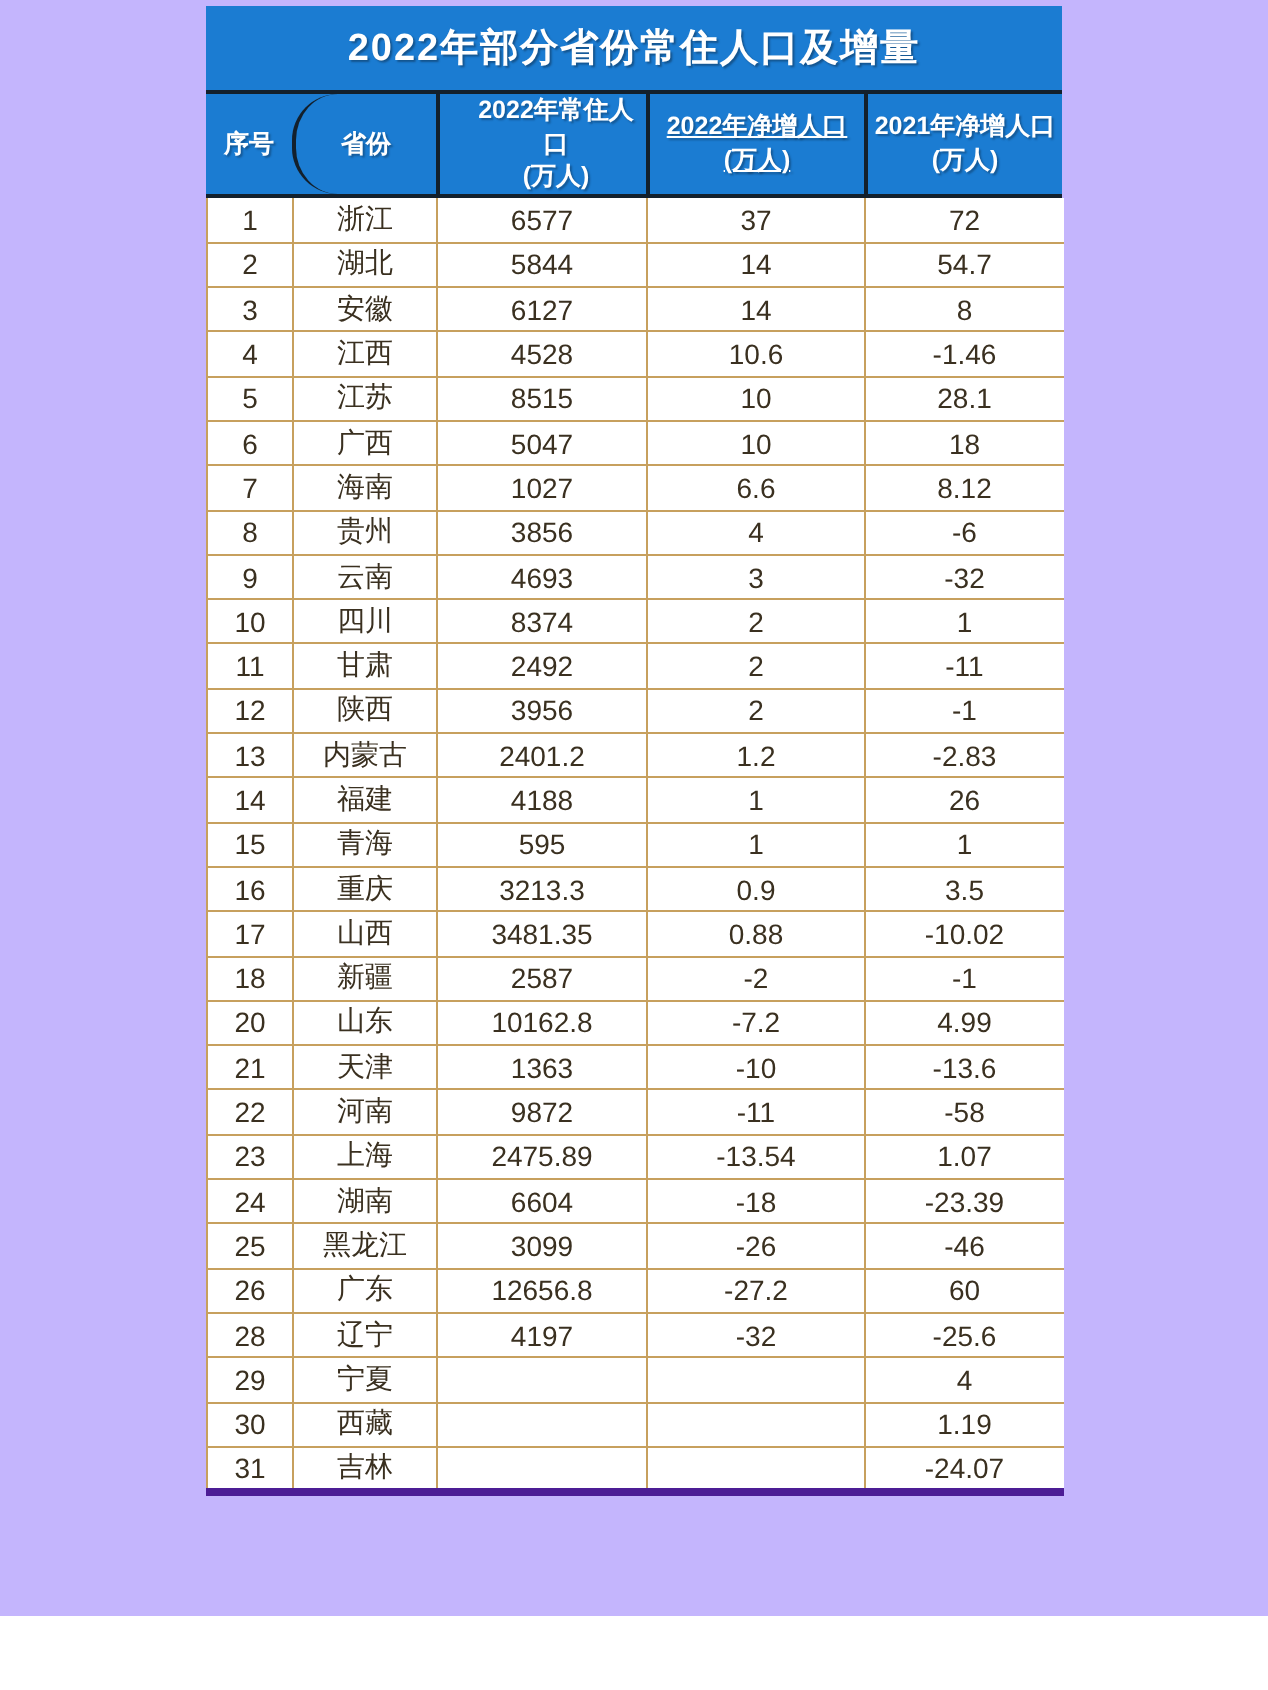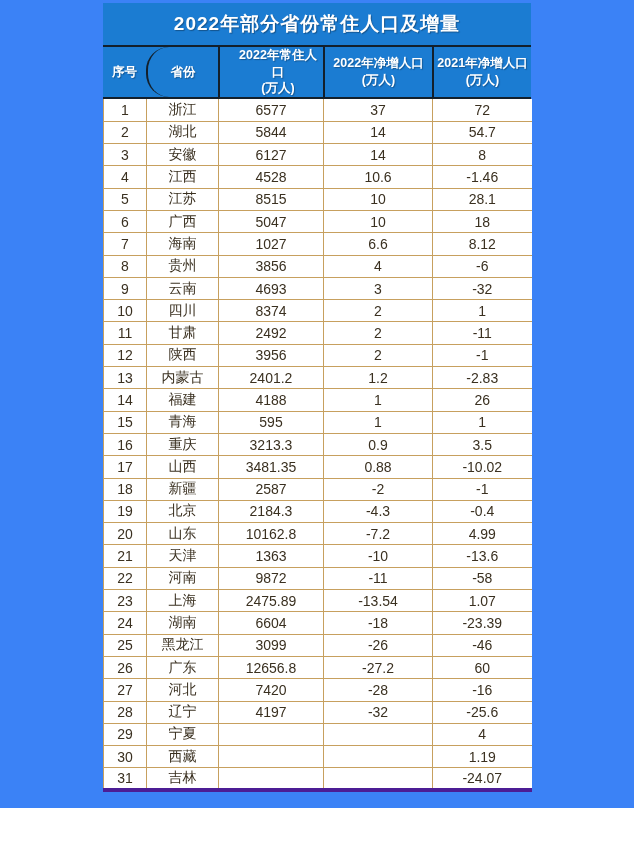--- a/index.html
+++ b/index.html
@@ -5,21 +5,21 @@
   * { margin: 0; padding: 0; box-sizing: border-box; }
   html, body {
     width: 634px; height: 845px;
     background: #ffffff;
     font-family: "Liberation Sans", "DejaVu Sans", sans-serif;
     overflow: hidden;
   }
   .stage {
     position: relative;
     width: 634px; height: 808px;
-    background: #3b82f6;
+    background: #c4b5fd;
   }
   .table-wrap {
     position: absolute;
     left: 103px; top: 3px;
     width: 428px;
   }
   
   .title-bar {
     width: 428px; height: 44px;
     background: #1b7cd2;
@@ -48,21 +48,21 @@
     font-weight: bold;
     font-size: 12.5px;
     line-height: 1.35;
     white-space: pre-line;
     text-shadow: 1px 1px 1px rgba(10,35,60,0.4);
   }
   .header-cell + .header-cell { border-left: 2px solid #13202c; }
   .hc-0 { width: 43px; font-family: Liberation Serif, serif; }
   .hc-1 { width: 72px; border-radius: 23px; }
   .hc-2 { width: 105px; padding-left: 13px; }
-  .hc-3 { width: 109px; }
+  .hc-3 { width: 109px; text-decoration: underline; }
   .hc-4 { width: 99px; }
   
   table.body-table {
     width: 428px;
     border-collapse: collapse;
     table-layout: fixed;
     background: #ffffff;
   }
   table.body-table td {
     height: 22.3px;
@@ -229,27 +229,20 @@
             <td>-10.02</td>
           </tr>
           <tr>
             <td>18</td>
             <td>新疆</td>
             <td>2587</td>
             <td>-2</td>
             <td>-1</td>
           </tr>
           <tr>
-            <td>19</td>
-            <td>北京</td>
-            <td>2184.3</td>
-            <td>-4.3</td>
-            <td>-0.4</td>
-          </tr>
-          <tr>
             <td>20</td>
             <td>山东</td>
             <td>10162.8</td>
             <td>-7.2</td>
             <td>4.99</td>
           </tr>
           <tr>
             <td>21</td>
             <td>天津</td>
             <td>1363</td>
@@ -285,27 +278,20 @@
             <td>-46</td>
           </tr>
           <tr>
             <td>26</td>
             <td>广东</td>
             <td>12656.8</td>
             <td>-27.2</td>
             <td>60</td>
           </tr>
           <tr>
-            <td>27</td>
-            <td>河北</td>
-            <td>7420</td>
-            <td>-28</td>
-            <td>-16</td>
-          </tr>
-          <tr>
             <td>28</td>
             <td>辽宁</td>
             <td>4197</td>
             <td>-32</td>
             <td>-25.6</td>
           </tr>
           <tr>
             <td>29</td>
             <td>宁夏</td>
             <td></td>

